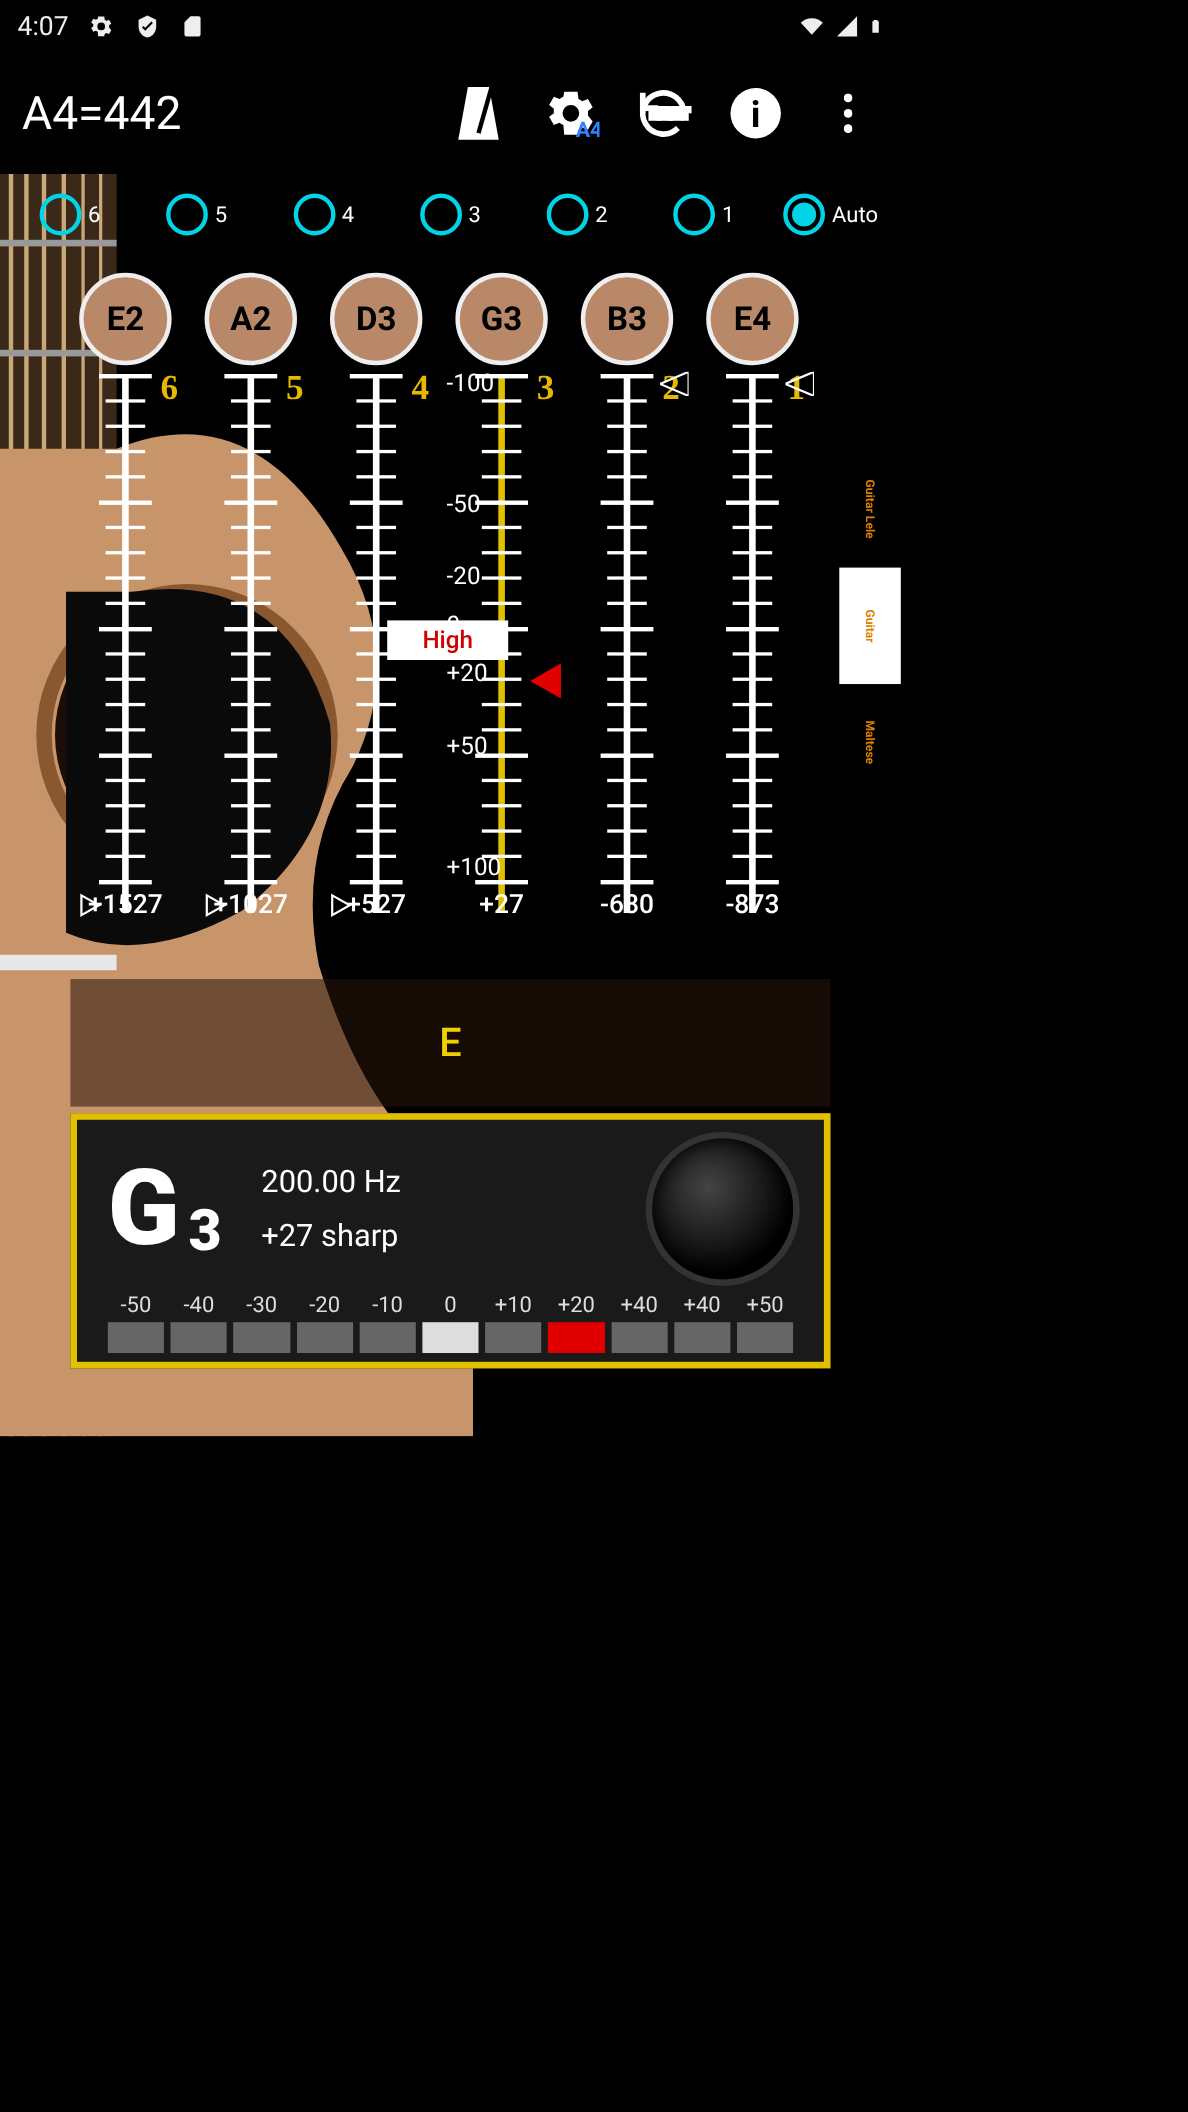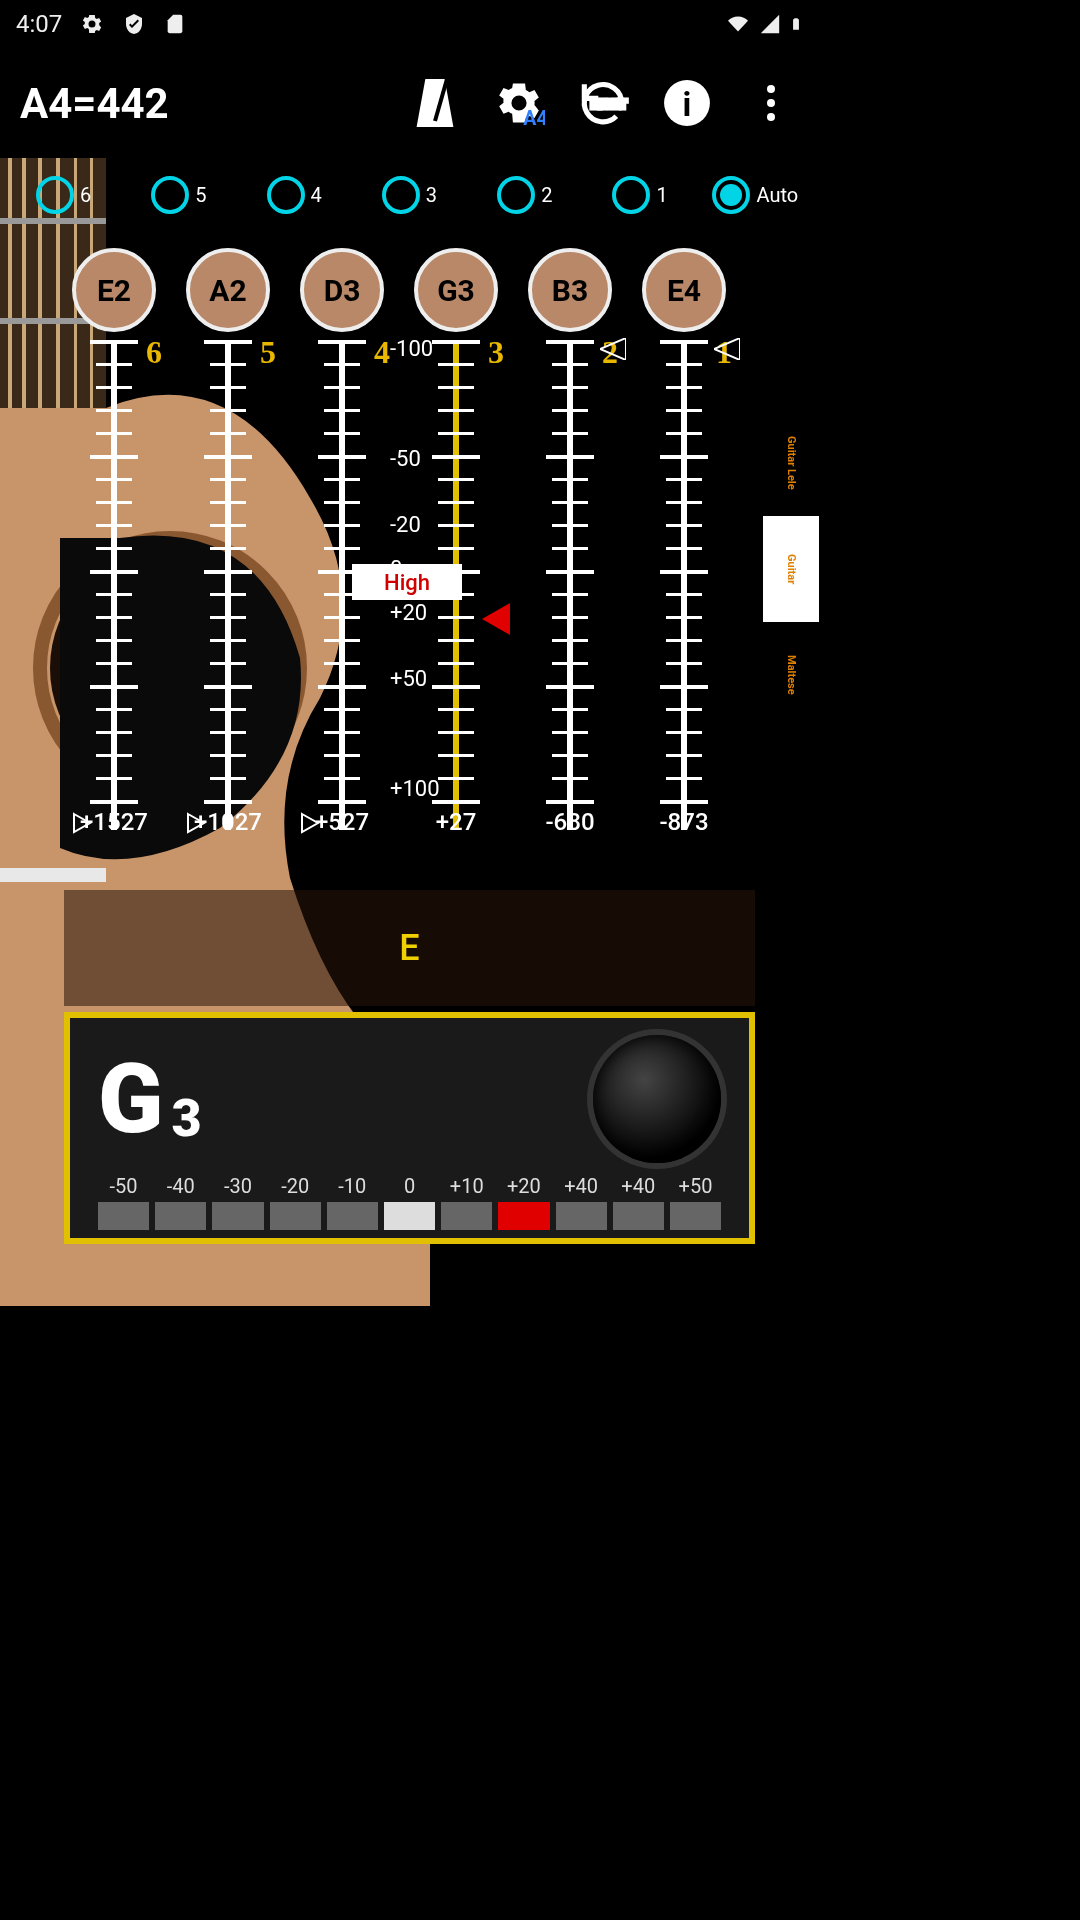--- a/index.html
+++ b/index.html
@@ -2,41 +2,41 @@
 <html><head>
 <meta charset="utf-8">
 <style>
 * { margin:0; padding:0; box-sizing:border-box; -webkit-tap-highlight-color:transparent; }
 html,body { width:819px; height:1456px; background:#000; color:#fff; font-family:-apple-system,Roboto,sans-serif; overflow:hidden; }
 .status-bar { height:48px; display:flex; align-items:center; padding:0 16px; font-size:24px; color:#eee; }
 .status-left { display:flex; align-items:center; gap:18px; }
 .status-right { margin-left:auto; display:flex; align-items:center; gap:8px; }
 .icon { display:inline-flex; align-items:center; justify-content:center; }
 .app-bar { height:110px; display:flex; align-items:center; padding:0 20px; }
-.app-title { font-size:42px; font-weight:700; color:#fff; }
+.app-title { font-size:42px; font-weight:400; color:#fff; }
 .app-spacer { flex:1; }
 .app-icons { display:flex; align-items:center; gap:28px; }
 .app-icons .ab-icon { width:56px; height:56px; display:flex; align-items:center; justify-content:center; }
 .main { position:relative; height:1148px; }
 .bg-guitar { position:absolute; left:0; top:0; width:430px; height:1148px; overflow:hidden; }
 .string-radios { position:absolute; top:18px; left:0; right:0; display:flex; padding:0 6px; }
 .radio-item { flex:1; display:flex; align-items:center; gap:6px; justify-content:center; }
 .radio-circle { width:38px; height:38px; border:4px solid #00d4e6; border-radius:50%; background:transparent; display:flex; align-items:center; justify-content:center; }
 .radio-circle.sel::after { content:''; width:22px; height:22px; background:#00d4e6; border-radius:50%; }
 .radio-label { font-size:20px; color:#fff; }
 .string-buttons { position:absolute; top:90px; left:72px; display:flex; gap:30px; }
 .string-btn { width:84px; height:84px; border-radius:50%; background:#b88868; border:4px solid #eee; display:flex; align-items:center; justify-content:center; font-size:30px; font-weight:700; color:#000; }
 .scales { position:absolute; top:182px; left:72px; display:flex; gap:30px; }
 .scale-col { width:84px; position:relative; height:490px; }
 .scale-line { position:absolute; left:50%; top:0; bottom:0; width:6px; background:#fff; transform:translateX(-50%); }
 .scale-line.gold { background:#e0c000; }
 .tick { position:absolute; left:50%; width:36px; height:3px; background:#fff; transform:translateX(-50%); }
 .tick.major { width:48px; height:4px; }
 .num-hand { position:absolute; top:-6px; right:-6px; font-family:cursive; font-size:32px; font-weight:700; color:#e8b800; }
-.cent-labels { position:absolute; top:182px; left:390px; width:70px; height:460px; font-size:22px; color:#fff; }
+.cent-labels { position:absolute; top:182px; left:406px; width:70px; height:460px; font-size:22px; color:#fff; }
 .cent-labels div { position:absolute; left:0; }
 .high-box { position:absolute; top:406px; left:352px; width:110px; height:36px; background:#fff; display:flex; align-items:center; justify-content:center; font-size:22px; font-weight:500; color:#d00000; }
 .red-arrow { position:absolute; top:445px; left:482px; }
 .offset-row { position:absolute; top:650px; left:72px; display:flex; gap:30px; }
 .offset-col { width:84px; position:relative; }
 .offset-val { text-align:center; font-size:24px; color:#fff; font-weight:500; }
 .play-tri { position:absolute; top:4px; left:0; }
 .side-badges { position:absolute; top:252px; right:0; width:56px; }
 .side-badge { width:56px; height:106px; background:#000; display:flex; align-items:center; justify-content:center; font-size:11px; color:#e08000; font-weight:700; writing-mode:vertical-rl; }
 .side-badge.w { background:#fff; color:#e08000; }
@@ -419,20 +419,24 @@
   </div>
   <div class="tuning-wheel r2">
   </div>
 
   <div class="readout">
     <div class="readout-top">
       <div class="note-big">
         <span class="note-letter">G</span>
         <span class="note-oct">3</span>
       </div>
+      <div class="readout-mid">
+        <div>200.00 Hz</div>
+        <div>+27 sharp</div>
+      </div>
       <div class="knob"></div>
     </div>
     <div class="meter-row" id="meter">
         <div class="meter-cell">
           <div class="meter-label">-50</div>
           <div class="meter-box"></div>
         </div>
         <div class="meter-cell">
           <div class="meter-label">-40</div>
           <div class="meter-box"></div>

